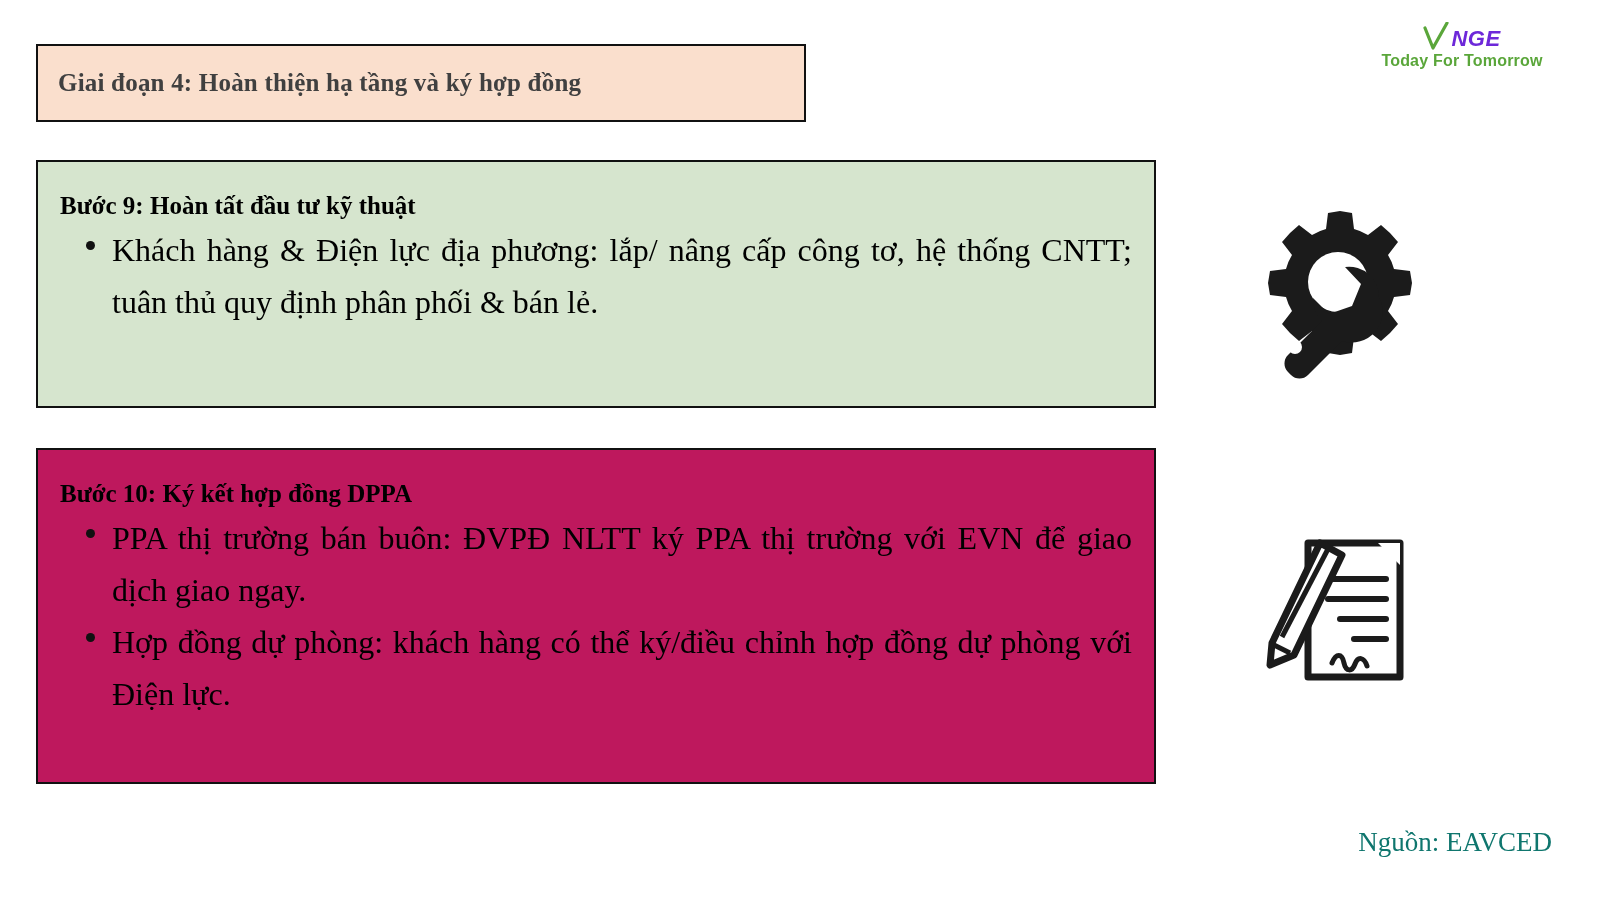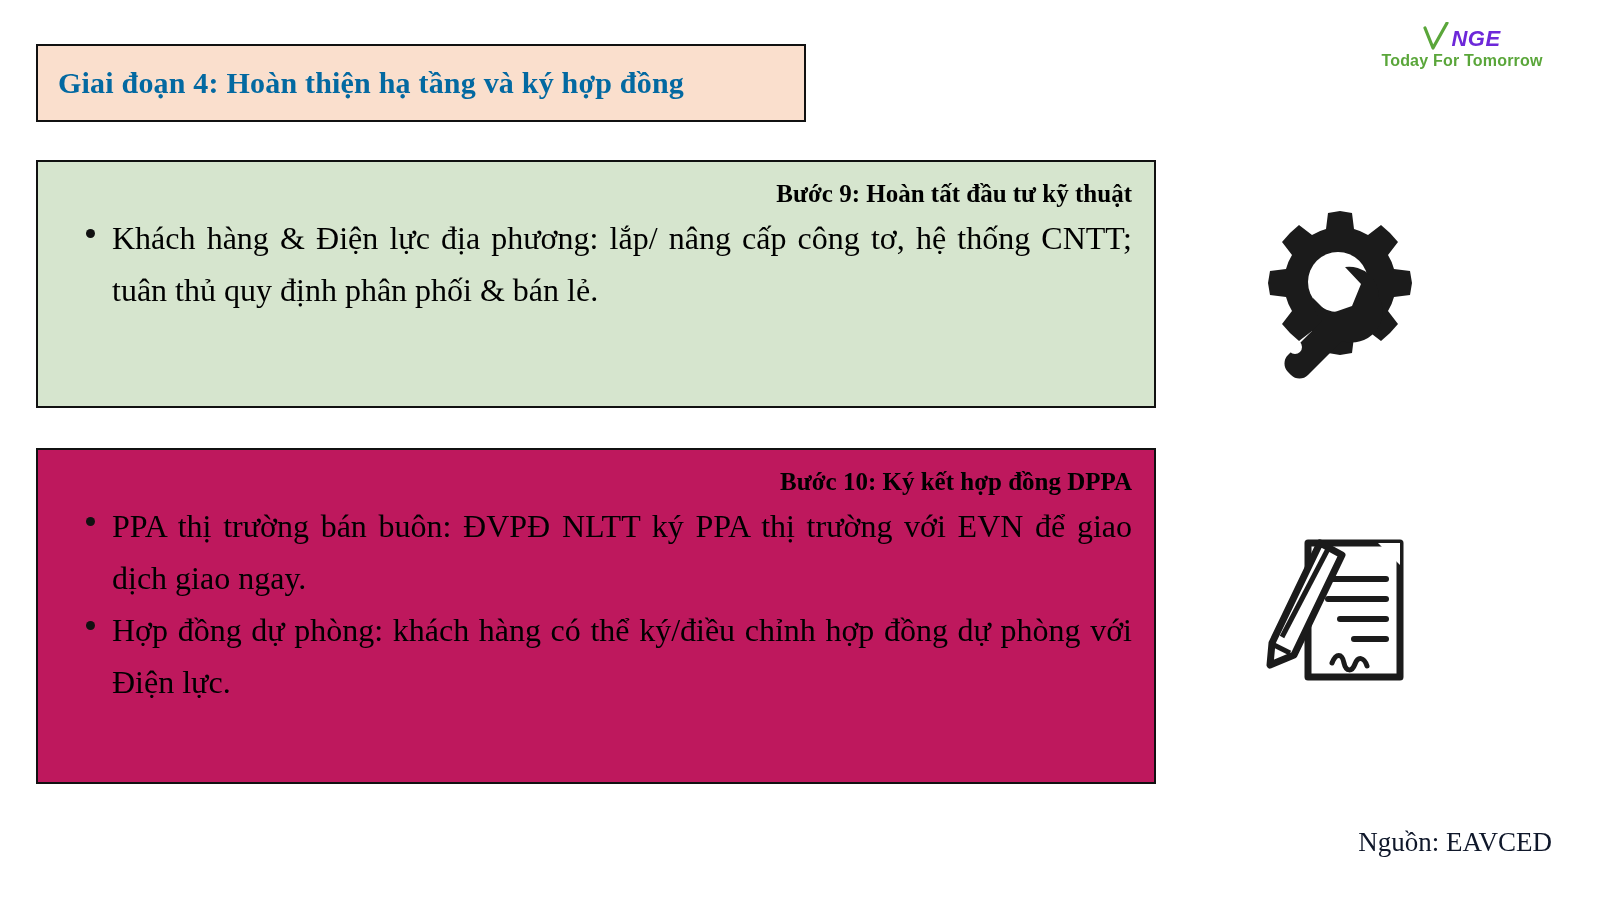--- a/index.html
+++ b/index.html
@@ -71,22 +71,22 @@
     background: #fadfcd;
     border: 2px solid #111111;
     box-sizing: border-box;
     display: flex;
     align-items: center;
     padding-left: 20px;
   }
   .title-text {
     font-family: "Liberation Serif", serif;
     font-weight: bold;
-    font-size: 30px;
-    color: #0369a1;
+    font-size: 25px;
+    color: #404040;
     letter-spacing: 0.2px;
   }
 
   
   .card {
     position: absolute;
     left: 36px;
     width: 1120px;
     border: 2px solid #111111;
     box-sizing: border-box;
@@ -99,23 +99,22 @@
   }
   .card-yellow {
     top: 448px;
     height: 336px;
     background: #be185d;
   }
   .card-heading {
     font-family: "Liberation Serif", serif;
     font-weight: bold;
     font-size: 25px;
-    margin: 0 0 4px 0;
+    margin: 12px 0 4px 0;
     line-height: 1.25;
-    text-align: right;
   }
   ul.bullets {
     list-style: none;
     margin: 0;
     padding: 0;
   }
   ul.bullets li {
     position: relative;
     padding-left: 52px;
     font-size: 32px;
@@ -152,21 +151,21 @@
   }
   .icon-gear svg, .icon-contract svg { display: block; }
 
   
   .source {
     position: absolute;
     right: 48px;
     bottom: 42px;
     font-family: "Liberation Serif", serif;
     font-size: 27px;
-    color: #0f172a;
+    color: #0f766e;
   }
 </style>
 </head>
 <body>
 
 <div class="logo">
   <div class="logo-mark">
     <span class="logo-check">
       <svg viewBox="0 0 26 30" width="26" height="30" aria-hidden="true">
         <path d="M2 6 L10 26 L24 1" fill="none" stroke="#5aa63a" stroke-width="3.2" stroke-linecap="round" stroke-linejoin="round"></path>

